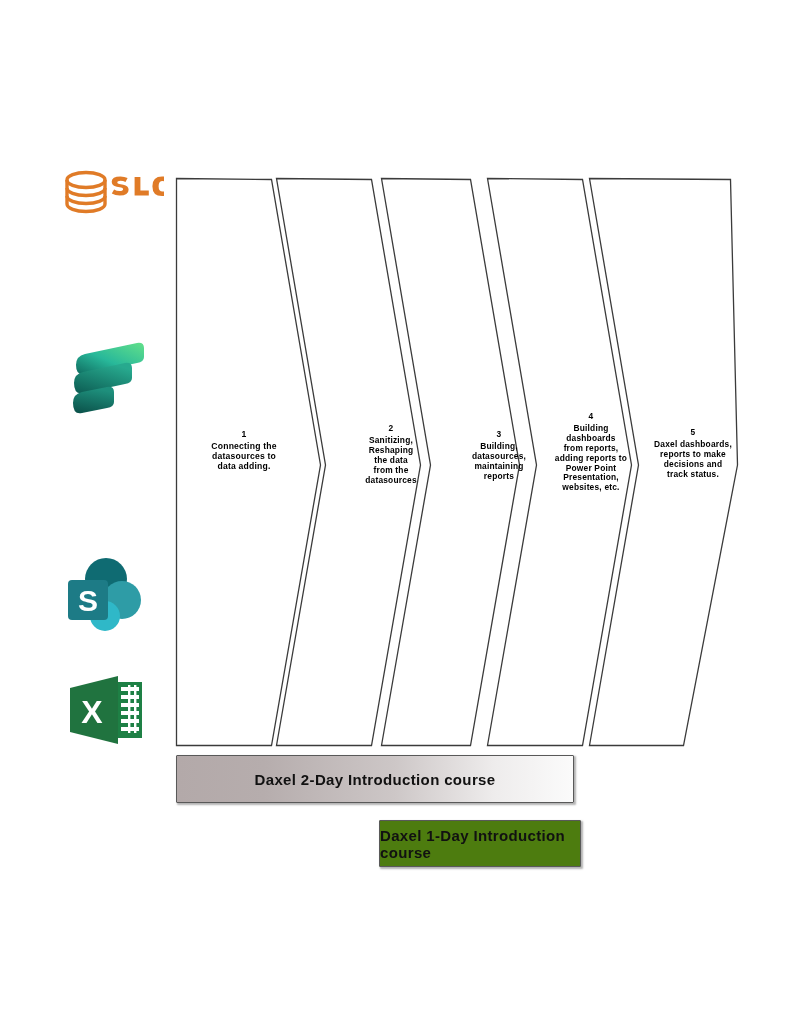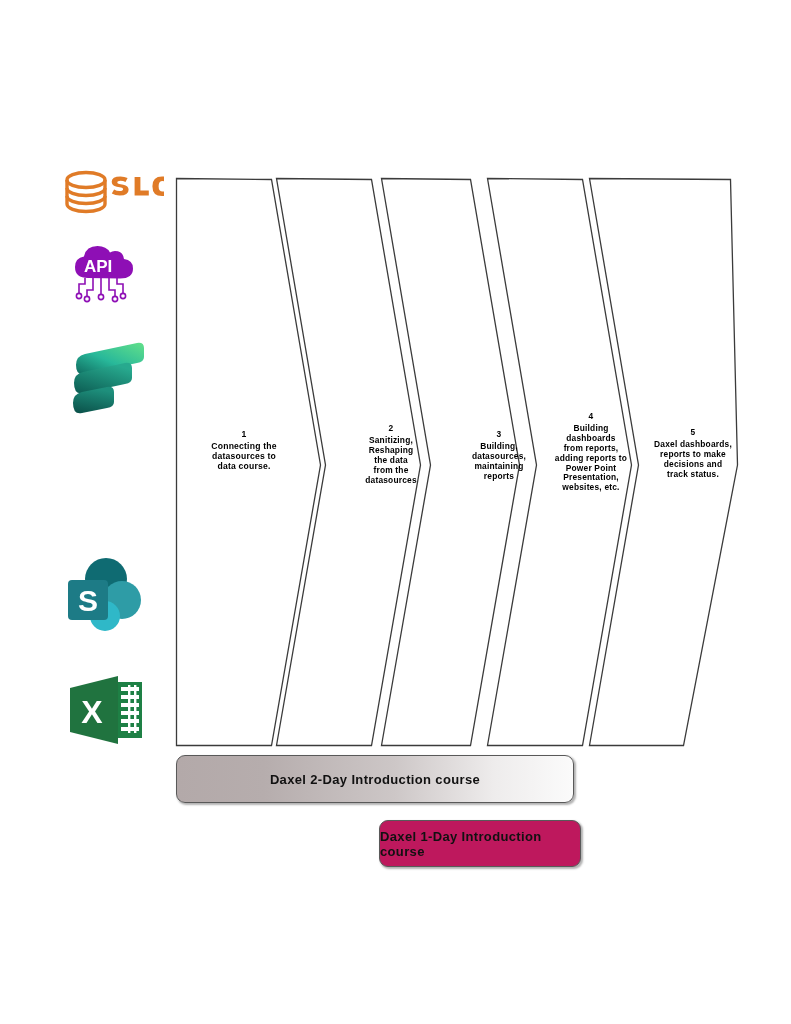--- a/index.html
+++ b/index.html
@@ -53,43 +53,43 @@
     font-weight: bold;
     display: block;
     margin-bottom: 2px;
   }
 
   
   .course-bar {
     position: absolute;
     box-sizing: border-box;
     border: 1px solid #595959;
-    border-radius: 9px;
+    border-radius: 1px;
     display: flex;
     align-items: center;
     justify-content: center;
-    font-size: 13px;
+    font-size: 15px;
     font-weight: bold;
     color: #111111;
     letter-spacing: 0.35px;
     box-shadow: 1.5px 1.5px 2px rgba(0,0,0,0.30);
   }
   #bar-intro-2day {
     left: 176px;
     top: 755px;
     width: 398px;
     height: 48px;
     background: linear-gradient(to right, #b3a9a9 0%, #b6adad 22%, #cdc7c7 55%, #eeecec 80%, #fbfbfb 100%);
   }
   #bar-intro-1day {
     left: 379px;
     top: 820px;
     width: 202px;
     height: 47px;
-    background: #be185d;
+    background: #4d7c0f;
   }
   #bar-advance-2day {
     left: 176px;
     top: 897px;
     width: 181px;
     height: 50px;
     background: #aaa3a3;
   }
 </style>
 </head>
@@ -108,42 +108,20 @@
           <path d="M7 28 a19 7.5 0 0 0 38 0"></path>
         </g>
         <g fill="#e07b27">
           <path d="M60.5 8.4 q-8.8 0 -8.8 5.4 0 4 5.1 4.9 l4.2 .8 q2.1 .4 2.1 1.7 0 1.8 -3.4 1.8 -3.1 0 -5.6 -1.6 l-2.3 4.2 q3.4 2 7.9 2 8.9 0 8.9 -5.8 0 -4 -5.3 -5 l-4-.8 q-2-.4 -2-1.6 0-1.6 3.1-1.6 2.7 0 5.1 1.3 l2.1-4.1 q-3.2-1.6-7.1-1.6 z"></path>
           <path d="M74.6 8.9 v18.7 h14.2 v-5 h-8.4 V8.9 z"></path>
           <path d="M102 8.4 q-9.6 0 -9.6 9.8 0 9.9 9.6 9.9 2.3 0 4.1-.6 l-.1-4.6 q-1.6 .6 -3.4 .6 -4 0 -4 -5.3 0 -5.2 4 -5.2 4 0 4 5.2 0 2-.7 3.3 l3.7 4.6 3-3.3 -2-2.4 q.6-1.2 .6-2.2 0-9.8 -9.2-9.8 z"></path>
         </g>
       </svg>
     </div>
 
-    <div class="icon-slot" style="top:74px;">
-      <svg width="96" height="70" viewBox="0 0 96 70">
-        <path d="M28 44 q-13 0 -13-11 0-9 9-10.5 2-10.5 13.5-10.5 9 0 12.5 6.5 2-1.5 5-1.5 8 0 9 8 9 1 9 9.5 0 10 -13 10 z" fill="#8e0fb5"></path>
-        <g fill="#ffffff" font-family="Liberation Sans, sans-serif" font-size="17" font-weight="bold">
-          <text x="24" y="38">API</text>
-        </g>
-        <g stroke="#8e0fb5" stroke-width="1.6" fill="none">
-          <path d="M25 44 v6 h-6 v9"></path>
-          <path d="M33 44 v12 h-6 v6"></path>
-          <path d="M41 44 v16"></path>
-          <path d="M49 44 v12 h6 v6"></path>
-          <path d="M57 44 v6 h6 v9"></path>
-        </g>
-        <g fill="none" stroke="#8e0fb5" stroke-width="1.6">
-          <circle cx="19" cy="62" r="2.6"></circle>
-          <circle cx="27" cy="65" r="2.6"></circle>
-          <circle cx="41" cy="63" r="2.6"></circle>
-          <circle cx="55" cy="65" r="2.6"></circle>
-          <circle cx="63" cy="62" r="2.6"></circle>
-        </g>
-      </svg>
-    </div>
 
     <div class="icon-slot" style="top:175px;">
       <svg width="100" height="85" viewBox="0 0 100 85">
         <defs>
           <linearGradient id="fg1" x1="0" y1="1" x2="1" y2="0">
             <stop offset="0" stop-color="#0f6b5f"></stop>
             <stop offset="0.45" stop-color="#28b89a"></stop>
             <stop offset="1" stop-color="#62e08a"></stop>
           </linearGradient>
           <linearGradient id="fg2" x1="0" y1="1" x2="0.6" y2="0">
@@ -198,21 +176,21 @@
       <path d="M381.5 178.5 L470.5 179.5 L519.5 465 L470.5 745.5 L381.5 745.5 L430.5 465 Z"></path>
       <path d="M487.5 178.5 L582.5 179.5 L631.5 465 L582.5 745.5 L487.5 745.5 L536.5 465 Z"></path>
       <path d="M589.5 178.5 L730.5 179.5 L737.5 465 L683.5 745.5 L589.5 745.5 L638.5 465 Z"></path>
     </g>
   </svg>
 
   <div class="chev-text" style="left:188px; top:429px; width:112px; font-size:8.6px;">
     <span class="chev-num">1</span>
     <span>Connecting the</span><br>
     <span>datasources to</span><br>
-    <span>data course.</span>
+    <span>data adding.</span>
   </div>
 
   <div class="chev-text" style="left:345px; top:424px; width:92px; font-size:8.4px;">
     <span class="chev-num">2</span>
     <span>Sanitizing,</span><br>
     <span>Reshaping</span><br>
     <span>the data</span><br>
     <span>from the</span><br>
     <span>datasources</span>
   </div>

